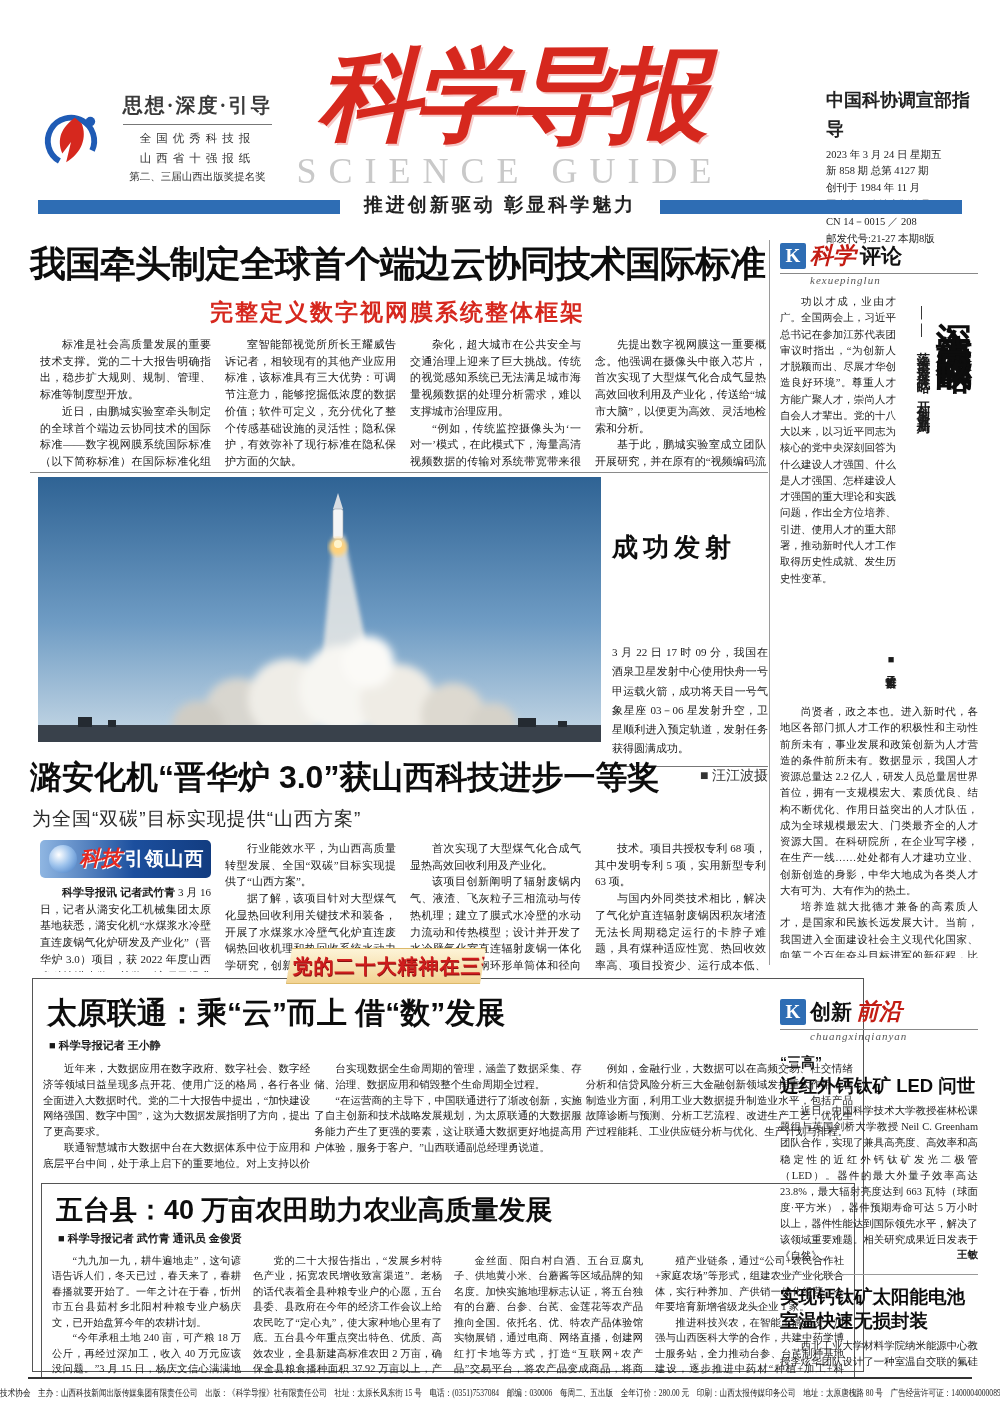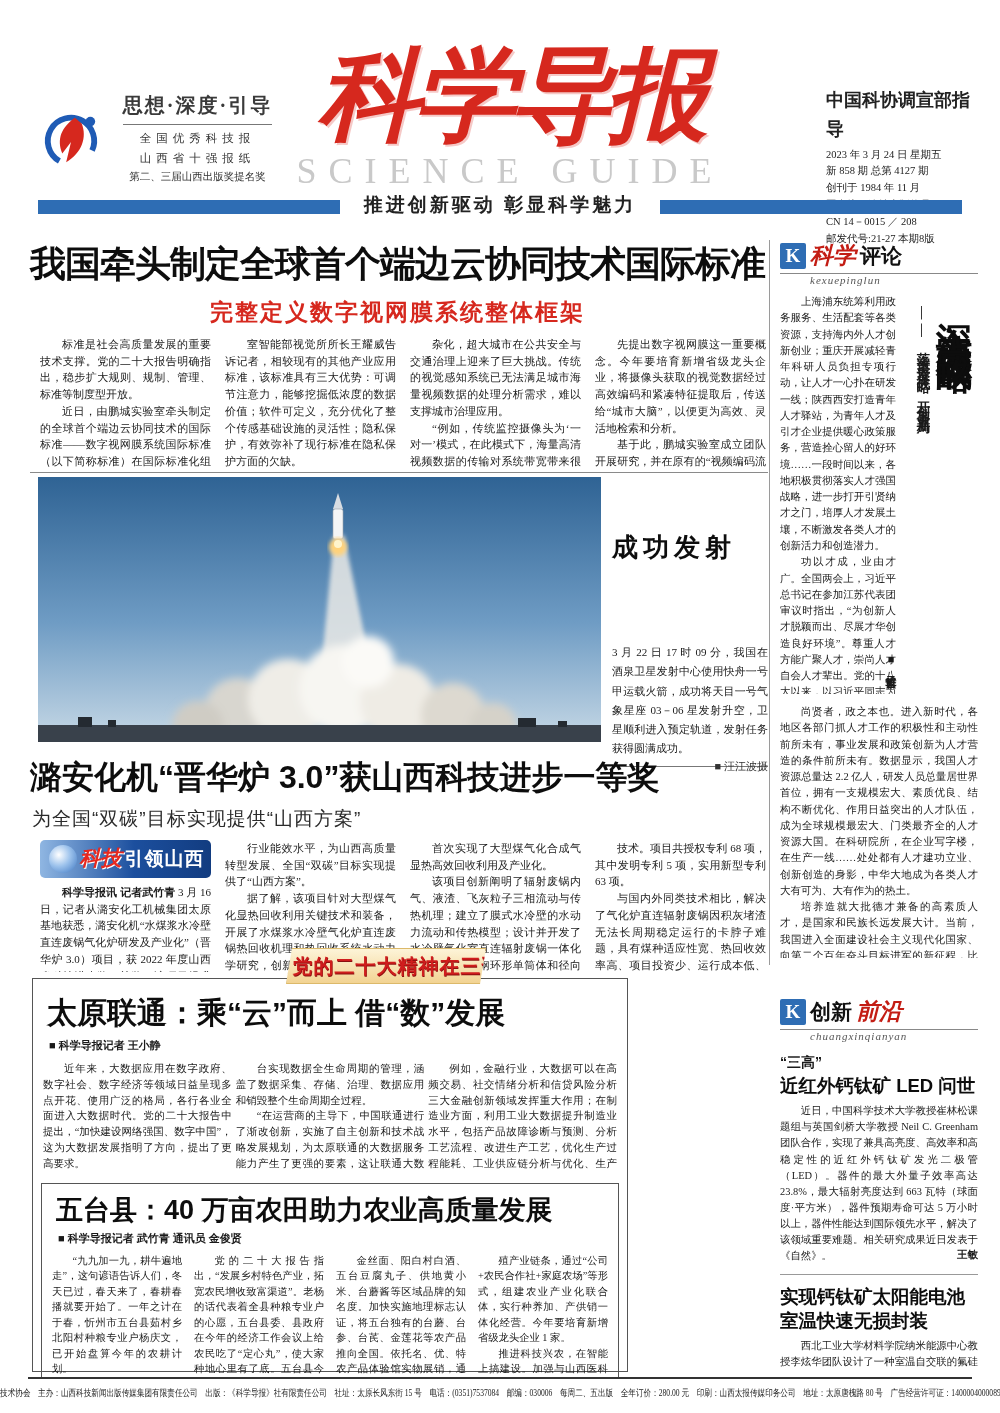--- a/index.html
+++ b/index.html
@@ -52,21 +52,21 @@
                font-size:13.5px;font-weight:bold;letter-spacing:4px;overflow:hidden;}
   .c-author-v{position:absolute;right:80px;bottom:26px;writing-mode:vertical-rl;text-orientation:mixed;
               font-size:11px;font-weight:bold;}
   .c-rest{margin-top:10px;font-size:10.5px;line-height:1.55;text-align:justify;height:254px;overflow:hidden;}
   
   .photo{position:absolute;left:38px;top:477px;width:563px;height:265px;background:#4a7fb5;}
   .photo svg{display:block;}
   .photo-caption{position:absolute;left:612px;top:530px;width:156px;height:236px;border-bottom:1px solid #777;}
   .pc-title{font-size:26px;font-weight:900;letter-spacing:5px;color:#0d0d0d;}
   .pc-text{margin-top:78px;font-size:11px;line-height:1.75;text-align:justify;}
-  .pc-credit{text-align:right;font-size:11px;color:#333;}
+  .pc-credit{text-align:right;font-size:14px;margin-top:8px;color:#333;}
   
   .luan-headline{position:absolute;left:30px;top:756px;width:740px;font-size:32px;font-weight:900;color:#0d0d0d;}
   .luan-subhead{position:absolute;left:32px;top:806px;width:700px;font-size:19px;color:#2b2b2b;letter-spacing:1px;}
   .luan-cols{position:absolute;left:40px;top:840px;width:726px;height:132px;display:flex;gap:14px;}
   .badge{height:38px;border-radius:5px;background:linear-gradient(90deg,#8fb6e2,#1c4f9e 55%,#123c80);
          display:flex;align-items:center;justify-content:center;gap:3px;margin-bottom:6px;position:relative;}
   .badge-globe{width:28px;height:28px;border-radius:50%;flex:0 0 auto;margin-left:2px;
                background:radial-gradient(circle at 35% 35%,#ffffff,#9cc2ec 45%,#3b74c0);}
   .badge-red{color:#e8281e;font-weight:900;font-style:italic;font-size:21px;text-shadow:1px 1px 0 #fff;}
   .badge-white{color:#ffffff;font-weight:900;font-size:19px;letter-spacing:1px;}
@@ -74,21 +74,21 @@
   
   .banner{position:absolute;left:286px;top:948px;width:198px;height:34px;z-index:5;
           display:flex;align-items:center;justify-content:center;gap:5px;
           background:linear-gradient(180deg,#fdf4d8,#f2d392);border:1px solid #dcb96a;
           clip-path:polygon(3% 0,100% 0,97% 100%,0 100%);}
   .banner-icon{width:18px;height:24px;background:linear-gradient(135deg,#f7d98b,#d9a43c);
                clip-path:polygon(0 18%,100% 0,100% 82%,0 100%);flex:0 0 auto;}
   .banner-text{font-size:20px;font-weight:900;color:#cf1d1d;letter-spacing:1px;white-space:nowrap;
                font-family:"Liberation Sans","DejaVu Sans",sans-serif;text-shadow:.5px .5px 0 #8a0f0f;}
   
-  .bottom-box{position:absolute;left:32px;top:978px;width:596px;height:394px;border:1px solid #555;box-sizing:border-box;}
+  .bottom-box{position:absolute;left:32px;top:978px;width:832px;height:394px;border:1px solid #555;box-sizing:border-box;}
   .unicom-headline{font-size:30px;font-weight:900;margin:14px 0 2px 14px;color:#0d0d0d;}
   .unicom-byline{font-size:11px;font-weight:bold;margin:4px 0 8px 16px;
                  font-family:"Liberation Sans","DejaVu Sans",sans-serif;}
   .unicom-cols{display:flex;gap:4px;height:112px;margin:0 10px;font-size:10.5px;}
   .u-col{flex:1;line-height:1.5;text-align:justify;}
   .wutai-box{margin:10px 8px 0;border:1px solid #555;padding:4px 10px 6px;height:196px;box-sizing:border-box;overflow:hidden;}
   .wutai-headline{font-size:27px;font-weight:900;margin:4px 0 2px 4px;color:#0d0d0d;}
   .wutai-byline{font-size:11px;font-weight:bold;margin:3px 0 7px 6px;
                 font-family:"Liberation Sans","DejaVu Sans",sans-serif;}
   .wutai-cols{display:flex;gap:12px;height:124px;font-size:10.3px;}
@@ -156,38 +156,37 @@
     <div class="a-col">
       <p>室智能部视觉所所长王耀威告诉记者，相较现有的其他产业应用标准，该标准具有三大优势：可调节注意力，能够挖掘低浓度的数据价值；软件可定义，充分优化了整个传感基础设施的灵活性；隐私保护，有效弥补了现行标准在隐私保护方面的欠缺。</p>
 
     </div>
     <div class="a-col">
       <p>杂化，超大城市在公共安全与交通治理上迎来了巨大挑战。传统的视觉感知系统已无法满足城市海量视频数据的处理分析需求，难以支撑城市治理应用。</p>
       <p>“例如，传统监控摄像头为‘一对一’模式，在此模式下，海量高清视频数据的传输对系统带宽带来很大压力，极大影响了城市治理效率。”王耀威表示。</p>
 
     </div>
     <div class="a-col">
-      <p>先提出数字视网膜这一重要概念。今年要培育新增省级龙头企业，将摄像头获取的视觉数据经过高效编码和紧凑特征提取后，传送给“城市大脑”，以便更为高效、灵活地检索和分析。</p>
+      <p>先提出数字视网膜这一重要概念。他强调在摄像头中嵌入芯片，首次实现了大型煤气化合成气显热高效回收利用及产业化，传送给“城市大脑”，以便更为高效、灵活地检索和分析。</p>
       <p>基于此，鹏城实验室成立团队开展研究，并在原有的“视频编码流+特征编码流”的“双流”模式基础上，进一步提出了“三流”模式，创新性地增加了模型更新流，大大加强了该系统应对城市治理等复杂环境的能力。</p>
 
     </div>
   </div>
   <div class="lead-rule"></div>
 
   <div class="sidebar-rule"></div>
   <div class="commentary">
     <div class="col-head">
       <span class="k-box">K</span>
       <span class="head-red">科学</span>
       <span class="head-black sans">评论</span>
     </div>
     <div class="romanized">kexuepinglun</div>
     <div class="c-main">
       <div class="c-narrow clip">
-        <p>上海浦东统筹利用政务服务、生活配套等各类资源，支持海内外人才创新创业；重庆开展减轻青年科研人员负担专项行动，让人才一心扑在研发一线；陕西西安打造青年人才驿站，为青年人才及引才企业提供暖心政策服务，营造拴心留人的好环境……一段时间以来，各地积极贯彻落实人才强国战略，进一步打开引贤纳才之门，培厚人才发展土壤，不断激发各类人才的创新活力和创造潜力。</p>
         <p>功以才成，业由才广。全国两会上，习近平总书记在参加江苏代表团审议时指出，“为创新人才脱颖而出、尽展才华创造良好环境”。尊重人才方能广聚人才，崇尚人才自会人才辈出。党的十八大以来，以习近平同志为核心的党中央深刻回答为什么建设人才强国、什么是人才强国、怎样建设人才强国的重大理论和实践问题，作出全方位培养、引进、使用人才的重大部署，推动新时代人才工作取得历史性成就、发生历史性变革。</p>
       </div>
       <div class="c-headline-v sans">深入实施人才强国战略</div>
       <div class="c-subhead-v">——落实重大发展战略，开创事业新局</div>
       <div class="c-author-v">■ 孟繁哲</div>
     </div>
     <div class="c-rest clip">
       <p>尚贤者，政之本也。进入新时代，各地区各部门抓人才工作的积极性和主动性前所未有，事业发展和政策创新为人才营造的条件前所未有。数据显示，我国人才资源总量达 2.2 亿人，研发人员总量居世界首位，拥有一支规模宏大、素质优良、结构不断优化、作用日益突出的人才队伍，成为全球规模最宏大、门类最齐全的人才资源大国。在科研院所，在企业写字楼，在生产一线……处处都有人才建功立业、创新创造的身影，中华大地成为各类人才大有可为、大有作为的热土。</p>
       <p>培养造就大批德才兼备的高素质人才，是国家和民族长远发展大计。当前，我国进入全面建设社会主义现代化国家、向第二个百年奋斗目标进军的新征程，比历史上任何时期都更加渴求人才。深入实施新时代人才强国战略，坚持党管人才原则，深化人才发展体制机制改革，加快建设世界重要人才中心和创新高地，才能不断把各方面优秀人才集聚到党和人民的伟大奋斗中来。</p>
 

